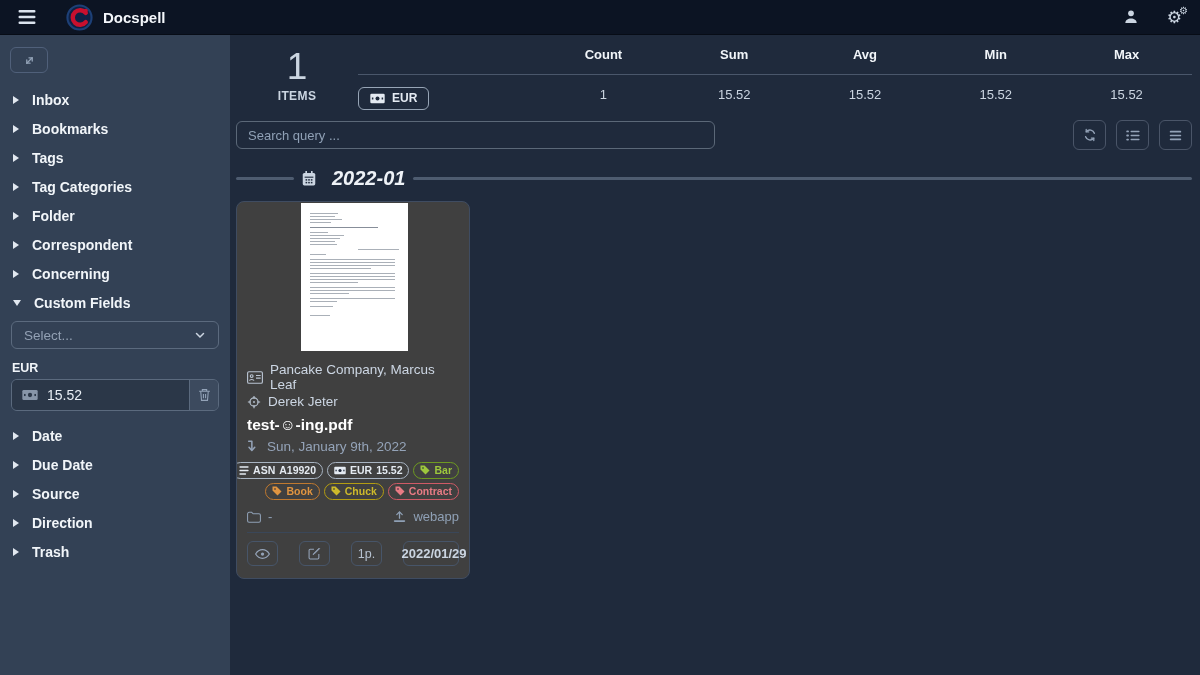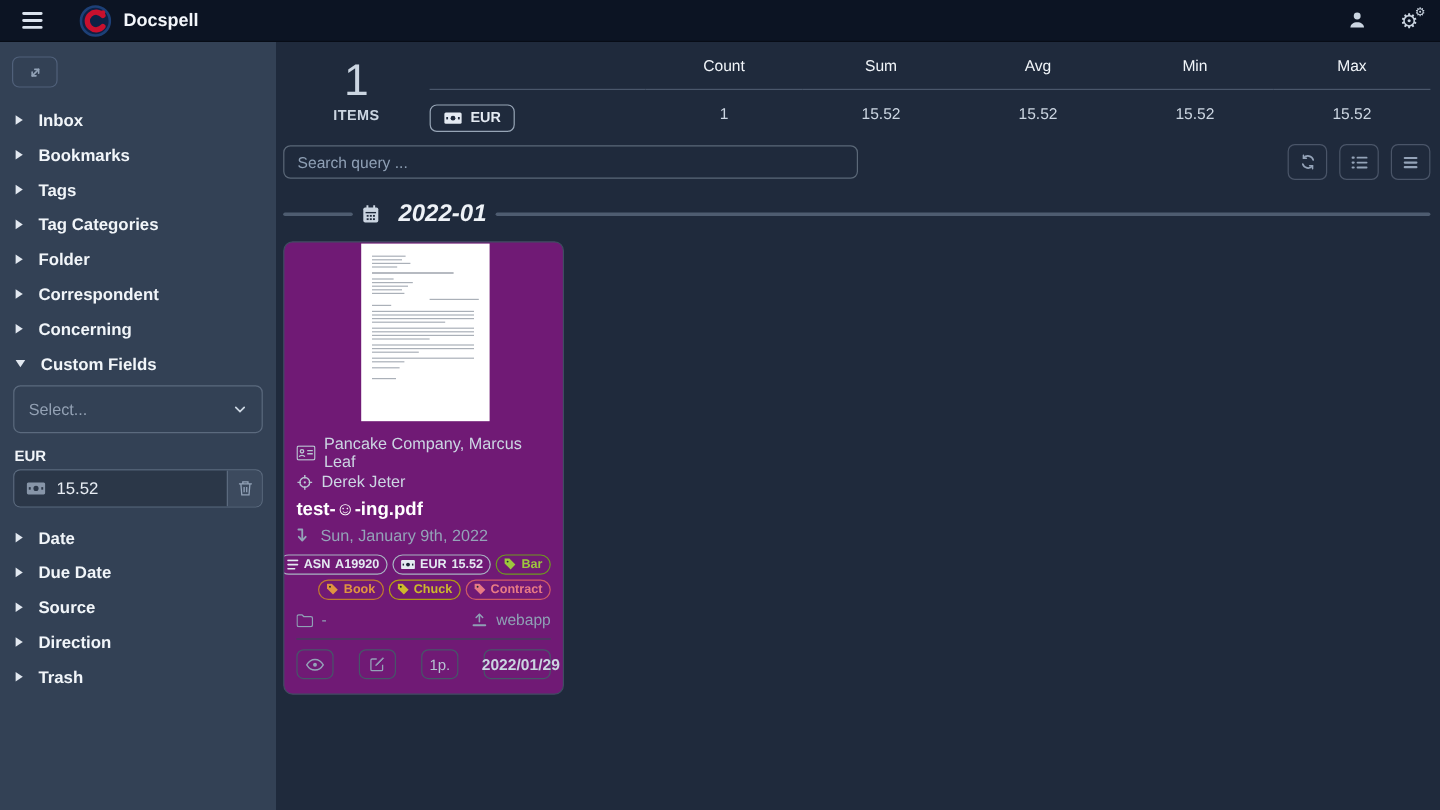--- a/index.html
+++ b/index.html
@@ -38,21 +38,21 @@
     display:flex; align-items:center; gap:13px; padding:7px 0 7px 13px;
     cursor:pointer; height:29px;
   }
   .side-label { font-size:14px; font-weight:bold; color:#f1f5f9; }
   .caret-r { width:0; height:0; border-left:6px solid #e2e8f0;
     border-top:4px solid transparent; border-bottom:4px solid transparent; }
   .caret-d { width:0; height:0; border-top:6px solid #e2e8f0;
     border-left:4px solid transparent; border-right:4px solid transparent; }
 
   .cf-select {
-    margin:4px 11px 12px; height:40px; border:1px solid #5b6a7e; border-radius:6px;
+    margin:4px 11px 12px; height:28px; border:1px solid #5b6a7e; border-radius:6px;
     display:flex; align-items:center; padding:0 12px; color:#93a1b4;
     font-size:13.5px; cursor:pointer;
   }
   .cf-select .chev { margin-left:auto; color:#cbd5e1; }
   .cf-label { font-size:12.5px; font-weight:bold; color:#f1f5f9; margin:2px 0 4px 12px; }
   .cf-field {
     margin:0 11px 10px; height:32px; border:1px solid #5b6a7e; border-radius:6px;
     display:flex; overflow:hidden;
   }
   .cf-input-wrap {
@@ -67,21 +67,21 @@
     width:29px; background:#3c4a5e; border:none; border-left:1px solid #5b6a7e;
     color:#93a3b8; display:flex; align-items:center; justify-content:center; cursor:pointer;
   }
 
   
   .stats { display:flex; margin:2px 0 10px; }
   .stats-left { width:122px; flex-shrink:0; text-align:center; padding-top:6px; }
   .stats-big { font-size:37px; color:#cbd5e1; line-height:1.1; font-weight:normal; }
   .stats-items { font-size:12px; font-weight:bold; color:#cbd5e1; letter-spacing:.4px; margin-top:1px; }
   .stats-table { flex:1; display:grid; grid-template-columns:180px repeat(5,1fr); }
-  .st-h { font-size:13px; font-weight:normal; color:#f1f5f9; text-align:center; padding:6px 0 12px; }
+  .st-h { font-size:13px; font-weight:bold; color:#f1f5f9; text-align:center; padding:6px 0 12px; }
   .st-c { font-size:13px; color:#cbd5e1; text-align:center; padding-top:12px; border-top:1px solid #4a576b; }
   .st-first { text-align:left; }
   .cur-badge {
     display:inline-flex; align-items:center; gap:7px; border:1px solid #97a5b6;
     border-radius:6px; padding:3px 11px 4px; color:#e4eaf2; font-size:12px; font-weight:bold;
   }
 
   
   .search-row { display:flex; align-items:center; gap:10px; margin:6px 0 0; }
   .search-input {
@@ -101,21 +101,21 @@
   .month-row { display:flex; align-items:center; gap:8px; margin:17px 0 11px; }
   .m-line { height:3px; background:#4e5c70; border-radius:2px; }
   .m-line.short { width:58px; }
   .m-line.long { flex:1; }
   .month-label { display:flex; align-items:center; gap:16px; color:#eef2f7;
     font-size:20px; font-weight:bold;font-style:italic; }
   .month-label .ic { color:#cbd5e1; }
 
   
   .card {
-    width:234px; background:#701a75; border:1px solid #3f4c61; border-radius:8px;
+    width:234px; background:#404040; border:1px solid #3f4c61; border-radius:8px;
     overflow:hidden; cursor:pointer;
   }
   .thumb { height:150px; position:relative; }
   .page {
     position:absolute; left:64px; top:1px; width:107px; height:148px;
     background:#ffffff; padding:10px 9px;
   }
   .l { display:block; height:1px; background:#aab0b8; margin-bottom:2px; }
   .l.dark { background:#878e99; }
   .blk { margin-top:4px; }

